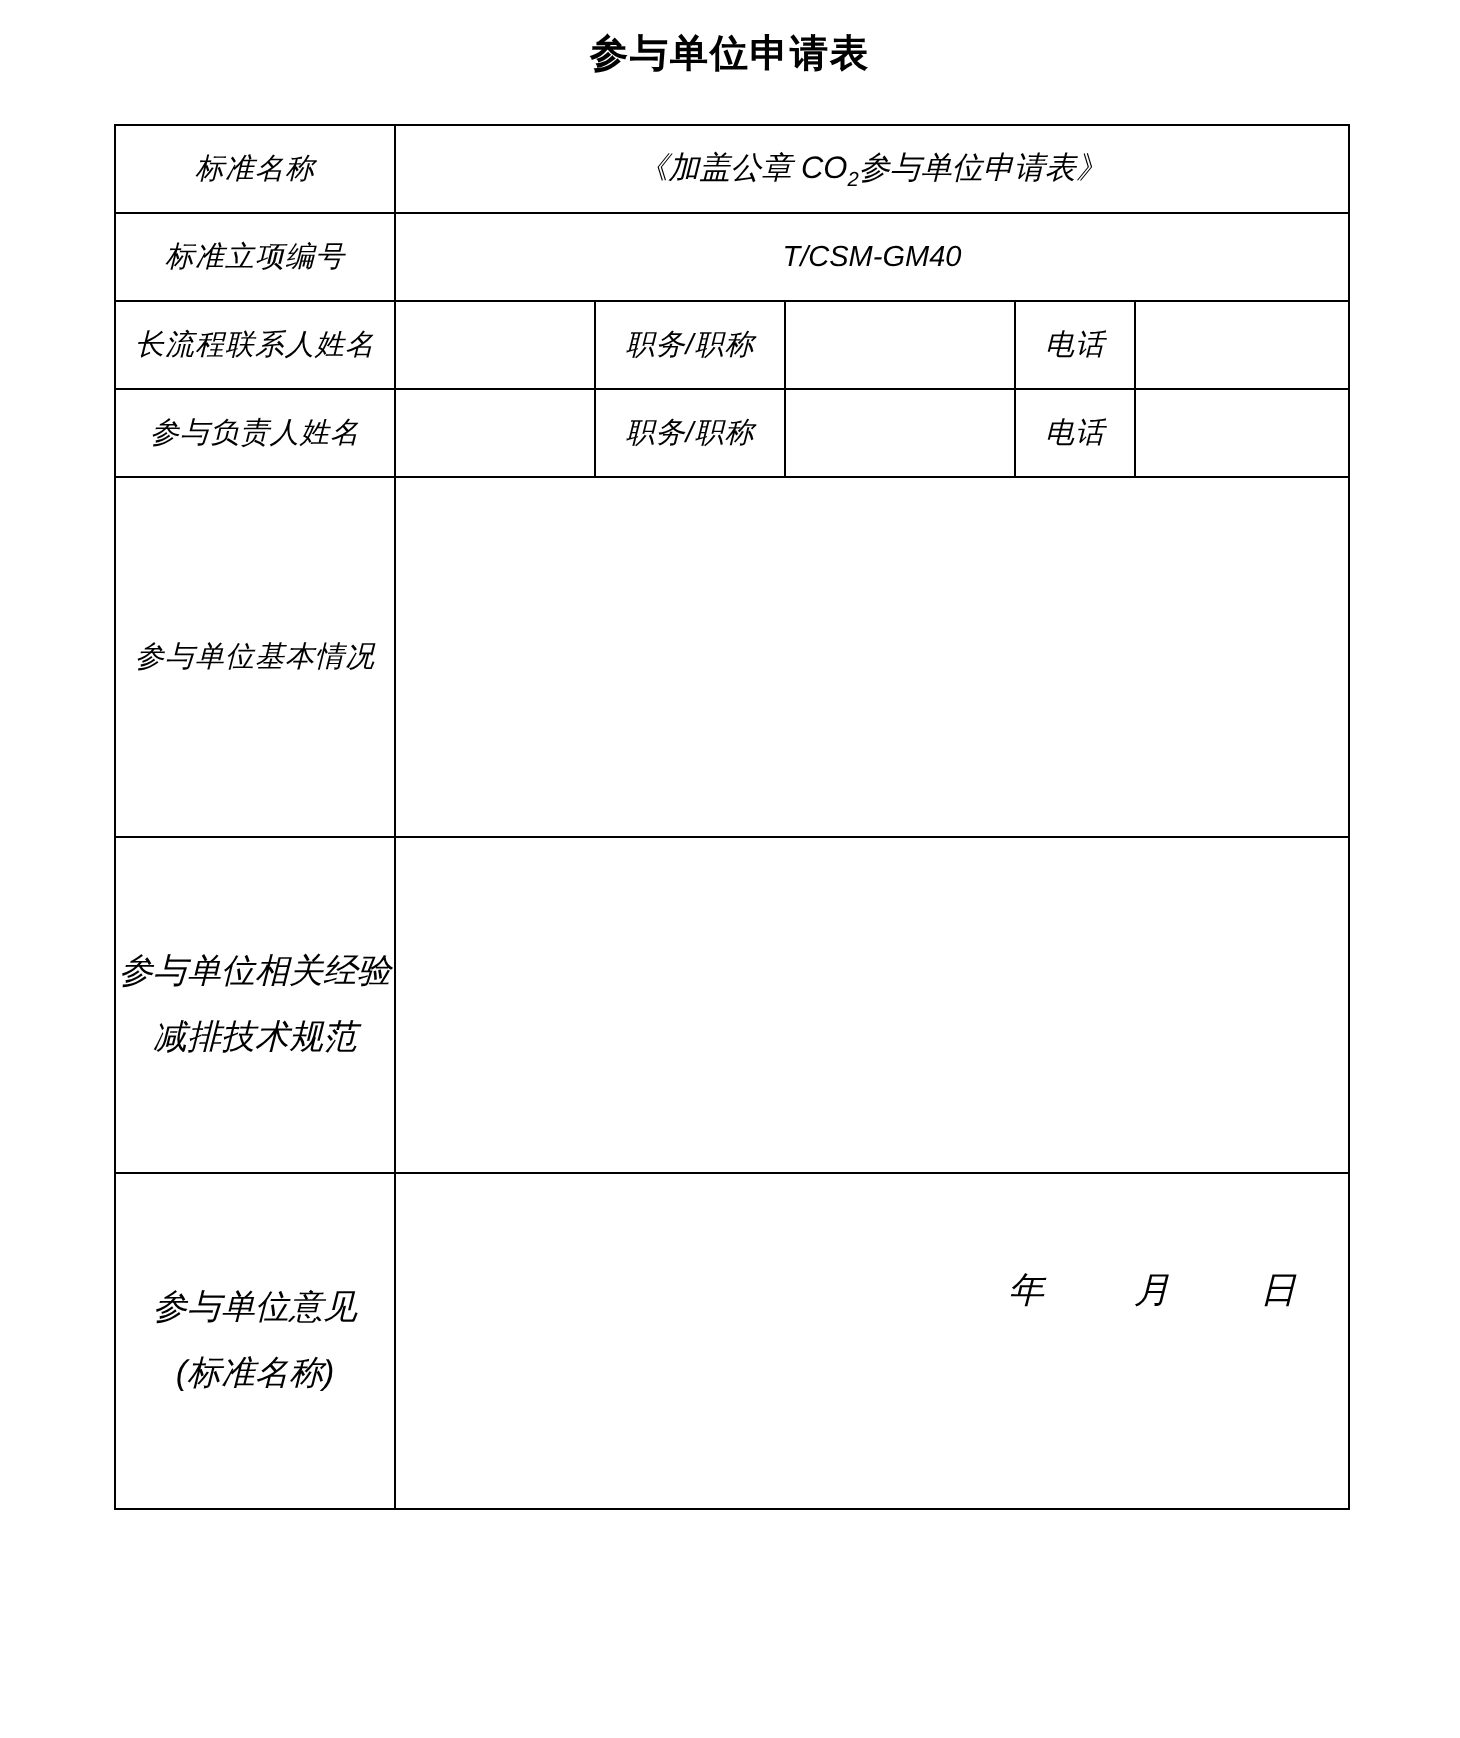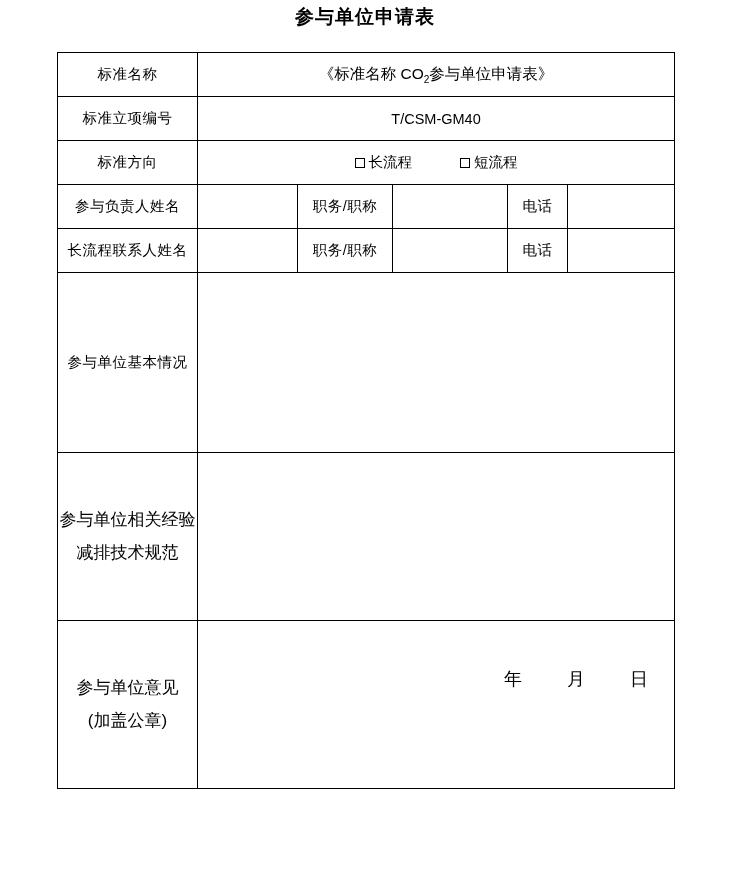--- a/index.html
+++ b/index.html
@@ -19,38 +19,39 @@
     width: 730px;
     height: 869px;
     position: relative;
     box-sizing: border-box;
   }
   .doc-title {
     text-align: center;
     font-size: 19px;
     font-weight: bold;
     letter-spacing: 1px;
-    margin-top: 4px;
+    margin-top: 14px;
     margin-bottom: 0;
     font-family: "Liberation Sans", sans-serif;
   }
   table.form {
     border-collapse: collapse;
     position: absolute;
     left: 57px;
     top: 48px;
     width: 617px;
     table-layout: fixed;
   }
   table.form td {
     border: 1px solid #000000;
     padding: 0;
     vertical-align: middle;
     font-size: 14.5px;
     font-family: "Liberation Sans", sans-serif;
+    font-style: italic;
   }
   .lbl {
     text-align: center;
     font-size: 14.5px;
     letter-spacing: 0.5px;
   }
   .cell-pad {
     padding: 0 6px;
   }
   .row-h1 { height: 44px; }
@@ -131,57 +132,42 @@
       <col style="width:100px">
       <col style="width:95px">
       <col style="width:115px">
       <col style="width:60px">
       <col style="width:107px">
     </colgroup>
     <tbody>
       <tr class="row-h1">
         <td class="lbl">标准名称</td>
         <td class="value-std" colspan="5">
-          <span class="cn">《标准名称 CO</span><sub>2</sub><span class="cn">参与单位申请表》</span>
+          <span class="cn">《加盖公章 CO</span><sub>2</sub><span class="cn">参与单位申请表》</span>
         </td>
       </tr>
 
       <tr class="row-h2">
         <td class="lbl">标准立项编号</td>
         <td class="value-std" colspan="5">T/CSM-GM40</td>
       </tr>
 
 
-      <tr class="row-h4">
-        <td class="lbl">标准方向</td>
-        <td colspan="5">
-          <div class="direction-wrap">
-            <span class="checkopt">
-              <span class="checkbox"></span>
-              <span>长流程</span>
-            </span>
-            <span class="checkopt">
-              <span class="checkbox"></span>
-              <span>短流程</span>
-            </span>
-          </div>
-        </td>
+
+      <tr class="row-contact">
+        <td class="lbl">长流程联系人姓名</td>
+        <td class="cell-pad blank"></td>
+        <td class="lbl">职务/职称</td>
+        <td class="cell-pad blank"></td>
+        <td class="lbl">电话</td>
+        <td class="cell-pad blank"></td>
       </tr>
 
       <tr class="row-contact">
         <td class="lbl">参与负责人姓名</td>
-        <td class="cell-pad blank"></td>
-        <td class="lbl">职务/职称</td>
-        <td class="cell-pad blank"></td>
-        <td class="lbl">电话</td>
-        <td class="cell-pad blank"></td>
-      </tr>
-
-      <tr class="row-contact">
-        <td class="lbl">长流程联系人姓名</td>
         <td class="cell-pad blank"></td>
         <td class="lbl">职务/职称</td>
         <td class="cell-pad blank"></td>
         <td class="lbl">电话</td>
         <td class="cell-pad blank"></td>
       </tr>
 
 
       <tr class="row-big1">
         <td class="lbl">参与单位基本情况</td>
@@ -195,21 +181,21 @@
             <div>减排技术规范</div>
           </div>
         </td>
         <td class="blank" colspan="5"></td>
       </tr>
 
       <tr class="row-big3">
         <td>
           <div class="multiline">
             <div>参与单位意见</div>
-            <div>(加盖公章)</div>
+            <div>(标准名称)</div>
           </div>
         </td>
         <td colspan="5">
           <div class="opinion-inner">
             <div class="date-line">
               <span>年</span>
               <span>月</span>
               <span>日</span>
             </div>
           </div>

